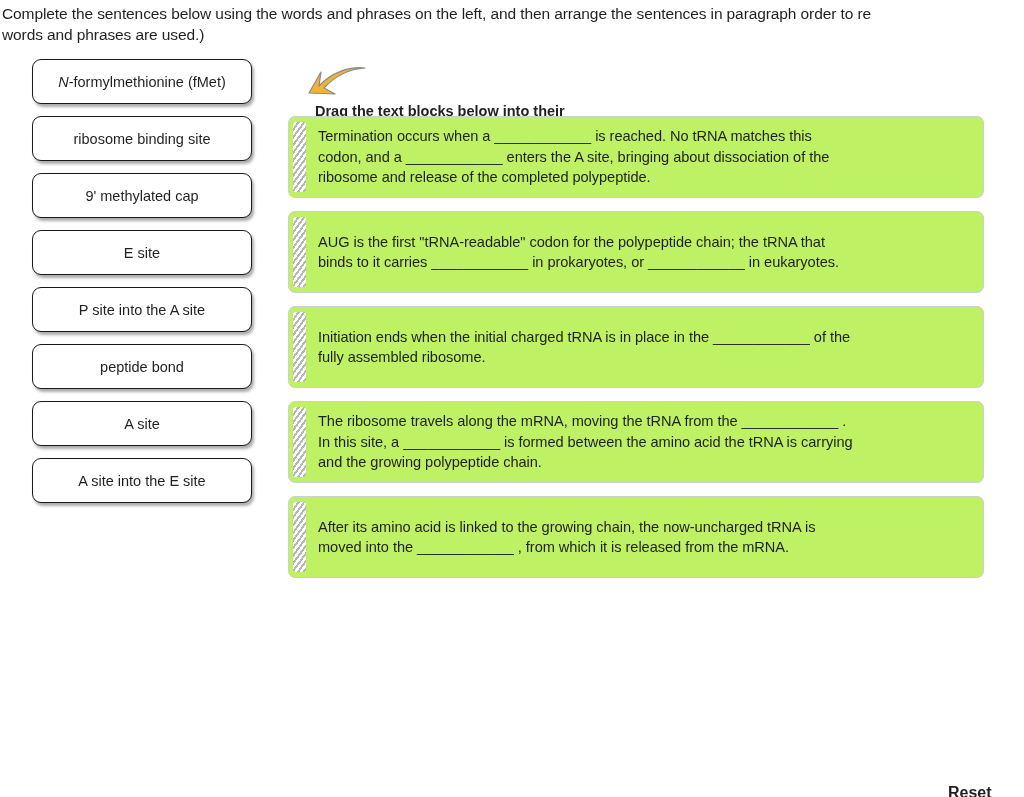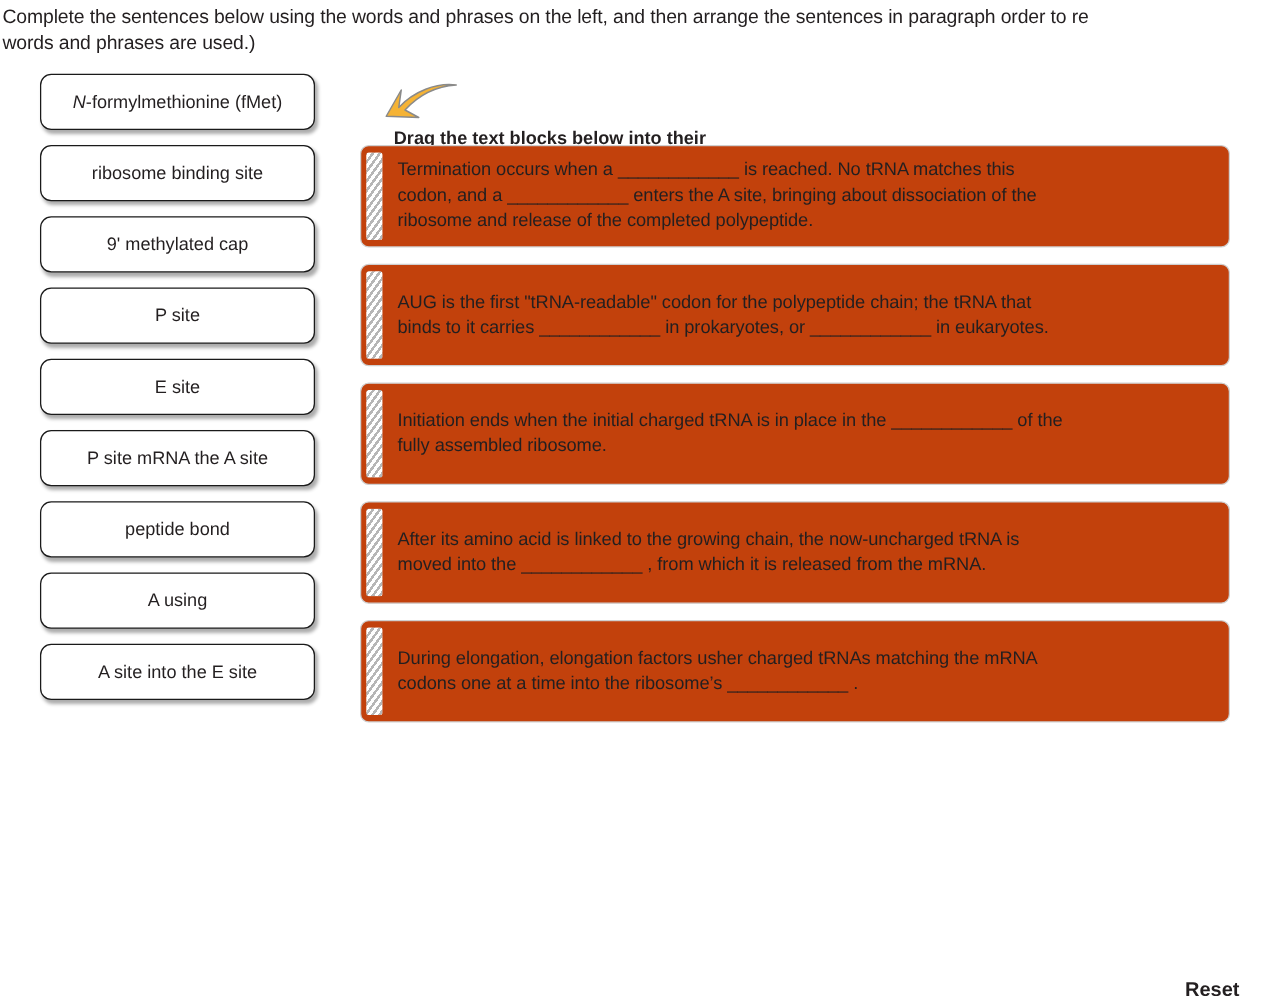--- a/index.html
+++ b/index.html
@@ -89,21 +89,21 @@
     top: 116px;
     width: 696px;
   }
   .sentence-block {
     position: relative;
     box-sizing: border-box;
     width: 696px;
     margin-bottom: 13px;
     border: 1.3px solid #cfcfcf;
     border-radius: 7px;
-    background: #c2410c;
+    background: #bef264;
     display: flex;
     align-items: stretch;
     overflow: hidden;
   }
   .block-h3 { height: 82px; }
   .block-h2 { height: 82px; }
 
   .drag-handle {
     flex: none;
     width: 13px;
@@ -160,33 +160,30 @@
     <span class="ital">N</span>
       <span>-formylmethionine (fMet)</span>
   </div>
   <div class="word-chip">
     <span>ribosome binding site</span>
   </div>
   <div class="word-chip">
     <span>9' methylated cap</span>
   </div>
   <div class="word-chip">
-    <span>P site</span>
-  </div>
-  <div class="word-chip">
     <span>E site</span>
   </div>
   <div class="word-chip">
-    <span>P site mRNA the A site</span>
+    <span>P site into the A site</span>
   </div>
   <div class="word-chip">
     <span>peptide bond</span>
   </div>
   <div class="word-chip">
-    <span>A using</span>
+    <span>A site</span>
   </div>
   <div class="word-chip">
     <span>A site into the E site</span>
   </div>
 </div>
 
 <div id="drag-callout">
   <svg id="arrow-icon" viewBox="0 0 62 40">
     <path d="M60 9 C44 7 26 14 14 27 L16 13 L4 34 L30 35 L19 29 C30 17 44 10 60 9 Z" fill="#F5B335" stroke="#8a8a8a" stroke-width="1.2" stroke-linejoin="round"></path>
   </svg>
@@ -209,28 +206,29 @@
 binds to it carries  ____________  in prokaryotes, or  ____________  in eukaryotes.</div>
   </div>
 
 
   <div class="sentence-block block-h2">
     <div class="drag-handle"></div>
     <div class="block-text">Initiation ends when the initial charged tRNA is in place in the  ____________  of the
 fully assembled ribosome.</div>
   </div>
 
+  <div class="sentence-block block-h3">
+    <div class="drag-handle"></div>
+    <div class="block-text">The ribosome travels along the mRNA, moving the tRNA from the  ____________ .
+In this site, a  ____________  is formed between the amino acid the tRNA is carrying
+and the growing polypeptide chain.</div>
+  </div>
 
   <div class="sentence-block block-h2">
     <div class="drag-handle"></div>
     <div class="block-text">After its amino acid is linked to the growing chain, the now-uncharged tRNA is
 moved into the  ____________ , from which it is released from the mRNA.</div>
   </div>
 
-  <div class="sentence-block block-h2">
-    <div class="drag-handle"></div>
-    <div class="block-text">During elongation, elongation factors usher charged tRNAs matching the mRNA
-codons one at a time into the ribosome’s  ____________ .</div>
-  </div>
 
 </div>
 
 <div id="reset-button">Reset</div>
 
 </body></html>

